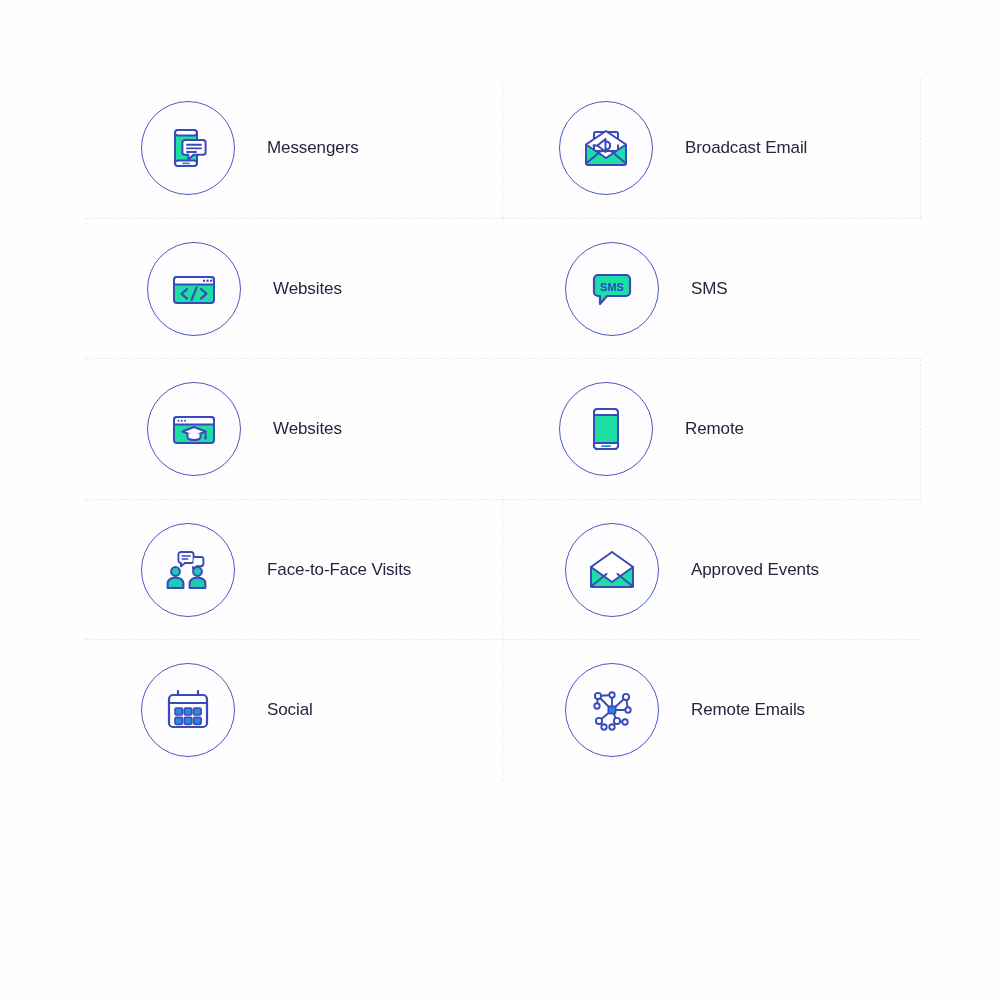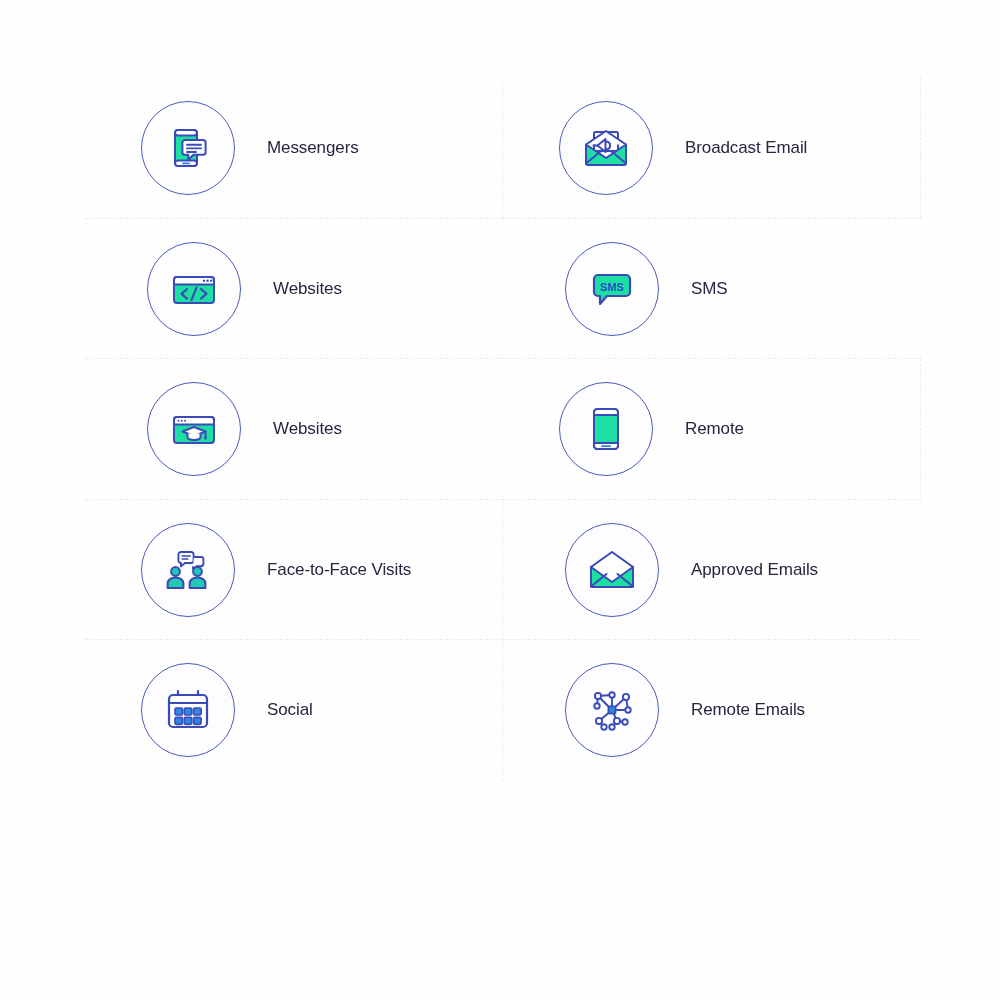--- a/index.html
+++ b/index.html
@@ -193,21 +193,21 @@
     </div>
 
     <div class="cell col2 hsep">
       <div class="badge">
         <svg width="52" height="52" viewBox="0 0 52 52">
           <path d="M5 23 26 8l21 15v18a2 2 0 0 1-2 2H7a2 2 0 0 1-2-2V23z" fill="#ffffff" stroke="#3a4ab8" stroke-width="2" stroke-linejoin="round"></path>
           <path d="M5 23 26 38l21-15v18a2 2 0 0 1-2 2H7a2 2 0 0 1-2-2V23z" fill="#1ddfa3" stroke="#3a4ab8" stroke-width="2" stroke-linejoin="round"></path>
           <path d="M5 42.5 20.5 30M47 42.5 31.5 30" fill="none" stroke="#3a4ab8" stroke-width="2" stroke-linecap="round"></path>
         </svg>
       </div>
-      <div class="label">Approved Emails</div>
+      <div class="label">Approved Events</div>
     </div>
 
     <div class="cell vsep">
       <div class="badge">
         <svg width="52" height="52" viewBox="0 0 52 52">
           <line x1="16" y1="7" x2="16" y2="15" stroke="#3a4ab8" stroke-width="2.2" stroke-linecap="round"></line>
           <line x1="36" y1="7" x2="36" y2="15" stroke="#3a4ab8" stroke-width="2.2" stroke-linecap="round"></line>
           <rect x="7" y="11" width="38" height="32" rx="4" fill="#ffffff" stroke="#3a4ab8" stroke-width="2.2"></rect>
           <line x1="7" y1="19" x2="45" y2="19" stroke="#3a4ab8" stroke-width="2"></line>
           <rect x="13" y="24" width="7.5" height="7" rx="1.3" fill="#2f86e0" stroke="#3a4ab8" stroke-width="1.6"></rect>

